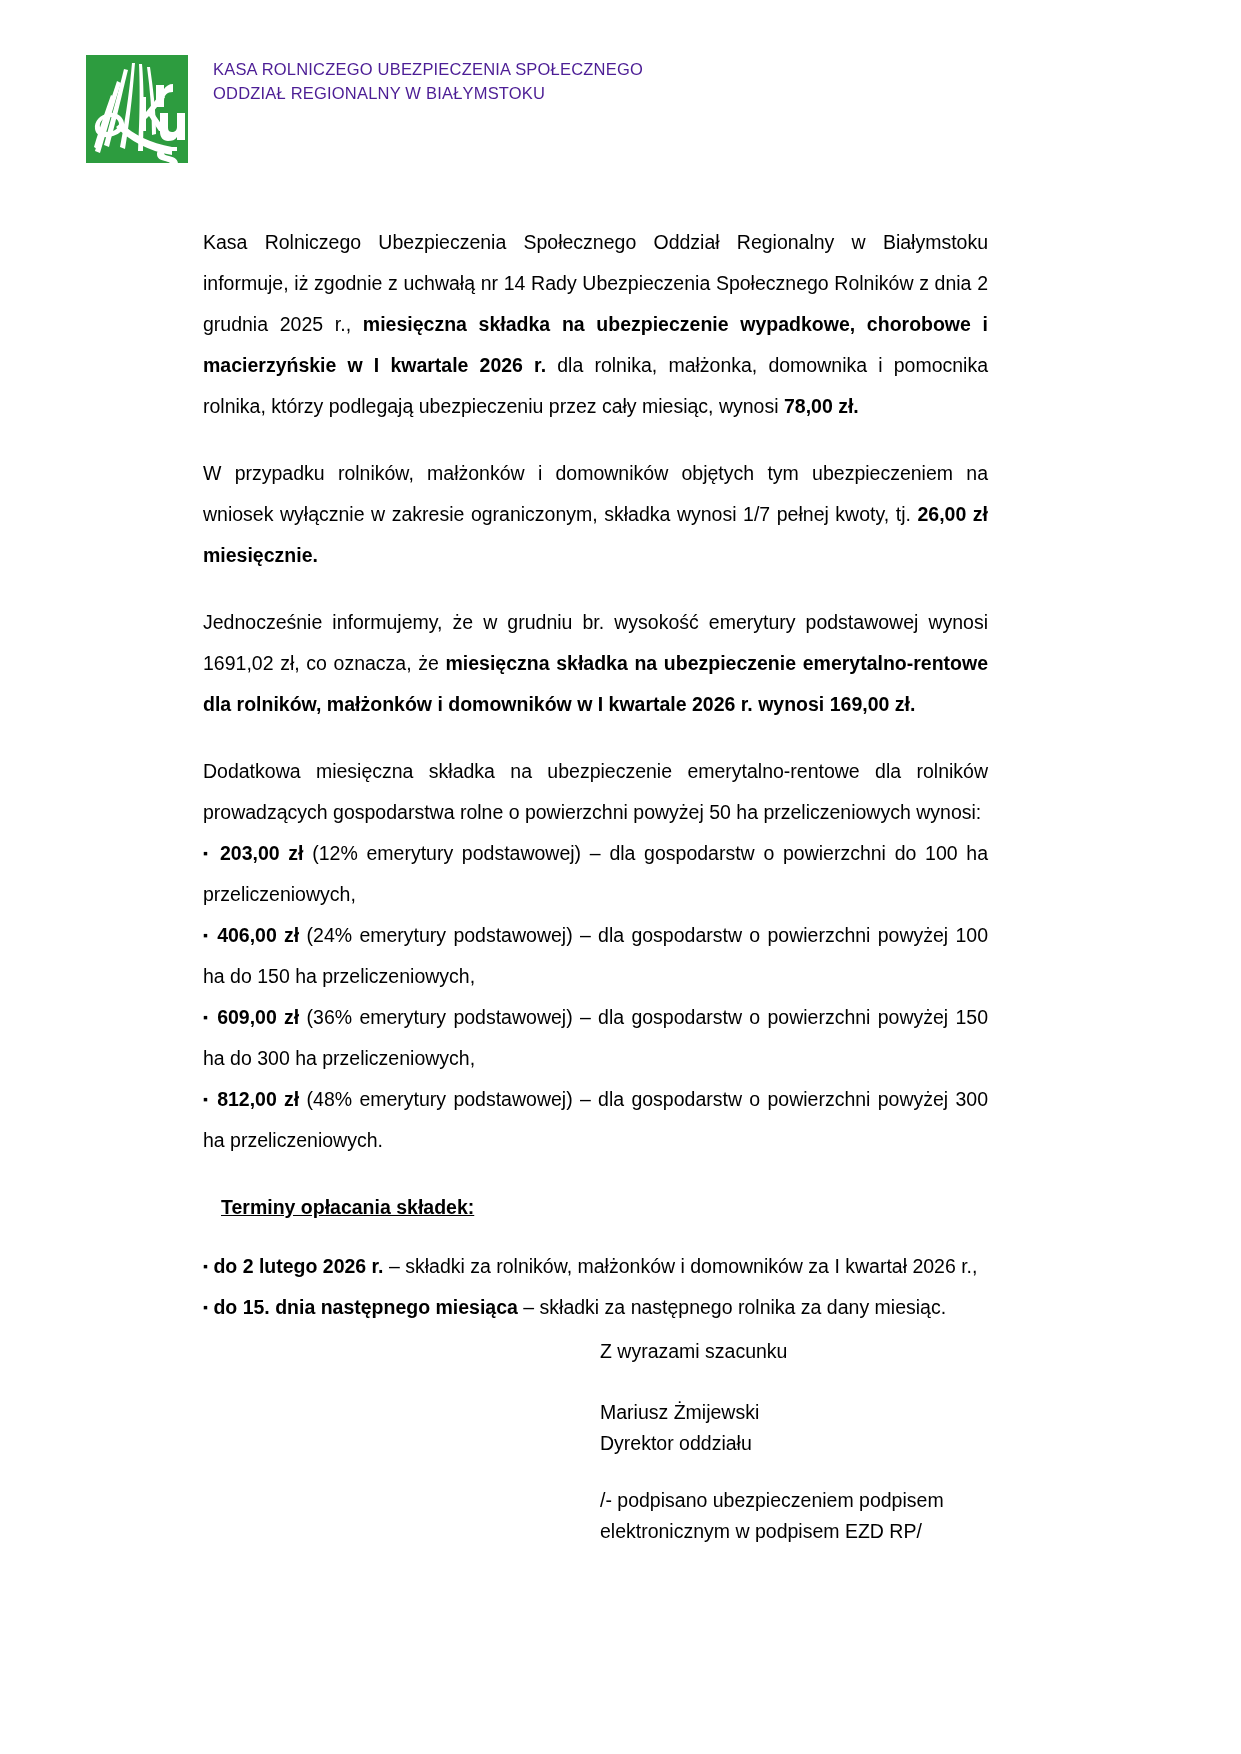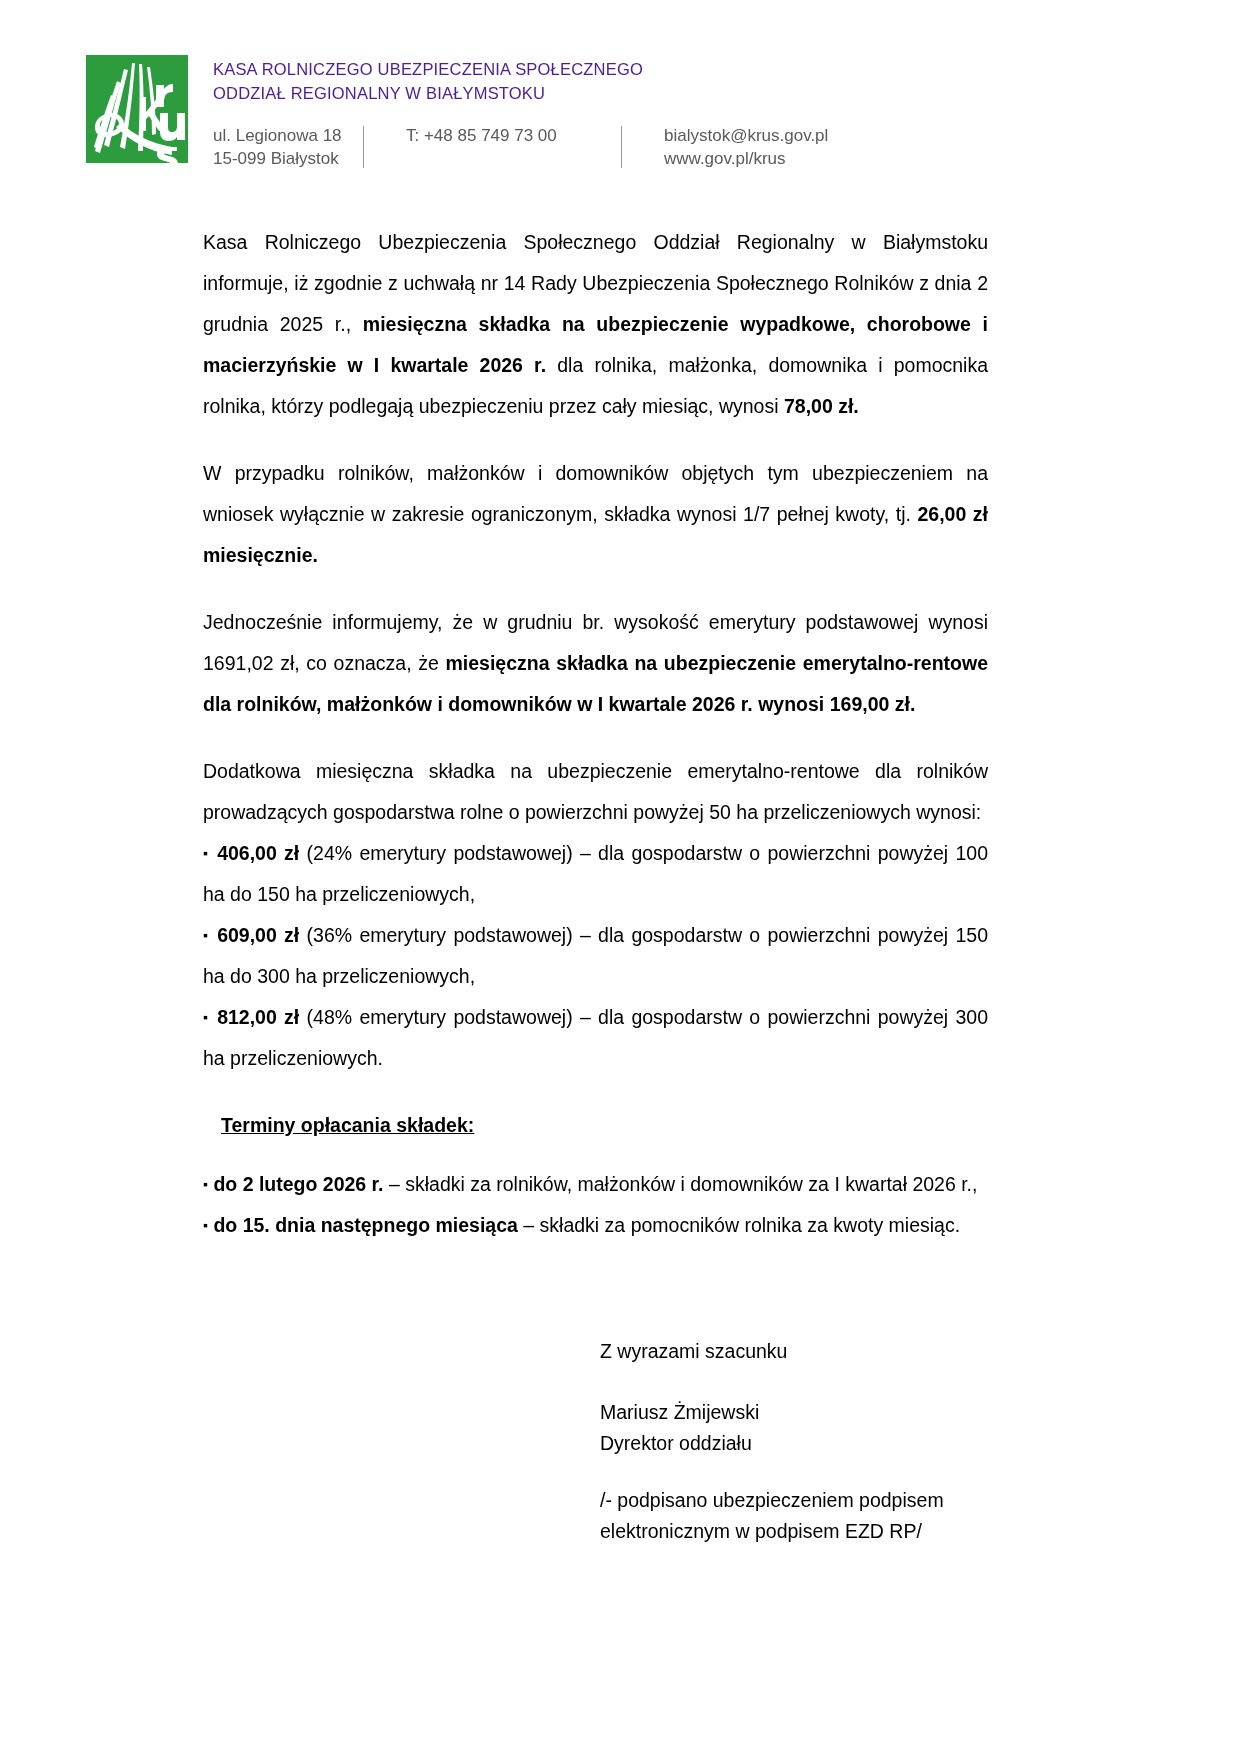--- a/index.html
+++ b/index.html
@@ -161,70 +161,57 @@
 
           <path d="M80 92 C75 92 71 95 71 99 C71 103 74 105 79 106 C82 107 84 107 84 109 C84 110 83 111 80 111 L70 111 L70 118 L81 118 C87 118 92 114 92 109 C92 104 88 102 83 101 C80 100 78 100 78 98 C78 97 80 96 82 96 L91 96 L91 92 Z"></path>
         </g>
       </svg>
     </div>
 
     <div class="letterhead-text">
       <div class="org-line">KASA ROLNICZEGO UBEZPIECZENIA SPOŁECZNEGO</div>
       <div class="org-line">ODDZIAŁ REGIONALNY W BIAŁYMSTOKU</div>
 
-      <div class="contact-row">
-        <div class="contact-col c1">
-          <div>ul. Legionowa 18</div>
-          <div>15-099 Białystok</div>
-        </div>
-        <div class="vrule"></div>
-        <div class="contact-col c2">
-          <div>T: +48 85 749 73 00</div>
-        </div>
-        <div class="vrule"></div>
-        <div class="contact-col c3">
-          <div>bialystok@krus.gov.pl</div>
-          <div>www.gov.pl/krus</div>
-        </div>
-      </div>
     </div>
   </div>
 
   <div class="content">
 
 
     <p class="para"><span>Kasa Rolniczego Ubezpieczenia Społecznego Oddział Regionalny w Białymstoku informuje, iż zgodnie z uchwałą nr 14 Rady Ubezpieczenia Społecznego Rolników z dnia 2 grudnia 2025 r., </span><b>miesięczna składka na ubezpieczenie wypadkowe, chorobowe i macierzyńskie w I kwartale 2026 r.</b><span> dla rolnika, małżonka, domownika i pomocnika rolnika, którzy podlegają ubezpieczeniu przez cały miesiąc, wynosi </span><b>78,00 zł.</b></p>
 
     <p class="para"><span>W przypadku rolników, małżonków i domowników objętych tym ubezpieczeniem na wniosek wyłącznie w zakresie ograniczonym, składka wynosi 1/7 pełnej kwoty, tj. </span><b>26,00 zł miesięcznie.</b></p>
 
     <p class="para"><span>Jednocześnie informujemy, że w grudniu br. wysokość emerytury podstawowej wynosi 1691,02 zł, co oznacza, że </span><b>miesięczna składka na ubezpieczenie emerytalno-rentowe dla rolników, małżonków i domowników w I kwartale 2026 r. wynosi 169,00 zł.</b></p>
 
     <p class="para tight"><span>Dodatkowa miesięczna składka na ubezpieczenie emerytalno-rentowe dla rolników prowadzących gospodarstwa rolne o powierzchni powyżej 50 ha przeliczeniowych wynosi:</span></p>
 
     <div class="bullets">
 
+      <p class="bullet-line"><span class="bsq">▪</span>
+        <b>203,00 zł</b><span> (12% emerytury podstawowej) – dla gospodarstw o powierzchni do 100 ha przeliczeniowych,</span></p>
 
       <p class="bullet-line"><span class="bsq">▪</span>
         <b>406,00 zł</b><span> (24% emerytury podstawowej) – dla gospodarstw o powierzchni powyżej 100 ha do 150 ha przeliczeniowych,</span></p>
 
       <p class="bullet-line"><span class="bsq">▪</span>
         <b>609,00 zł</b><span> (36% emerytury podstawowej) – dla gospodarstw o powierzchni powyżej 150 ha do 300 ha przeliczeniowych,</span></p>
 
       <p class="bullet-line"><span class="bsq">▪</span>
         <b>812,00 zł</b><span> (48% emerytury podstawowej) – dla gospodarstw o powierzchni powyżej 300 ha przeliczeniowych.</span></p>
     </div>
 
     <p class="ul-head">Terminy opłacania składek:</p>
 
     <div class="bullets-tight">
       <p class="bullet-line"><span class="bsq">▪</span>
         <b>do 2 lutego 2026 r.</b><span> – składki za rolników, małżonków i domowników za I kwartał 2026 r.,</span></p>
 
       <p class="bullet-line"><span class="bsq">▪</span>
-        <b>do 15. dnia następnego miesiąca</b><span> – składki za pomocników rolnika za kwoty miesiąc.</span></p>
+        <b>do 15. dnia następnego miesiąca</b><span> – składki za następnego rolnika za dany miesiąc.</span></p>
     </div>
   </div>
 
   <div class="signature">
     <div>Z wyrazami szacunku</div>
     <div class="sig-gap"></div>
     <div>Mariusz Żmijewski</div>
     <div>Dyrektor oddziału</div>
     <div class="sig-gap-sm"></div>
     <div>/- podpisano ubezpieczeniem podpisem</div>

